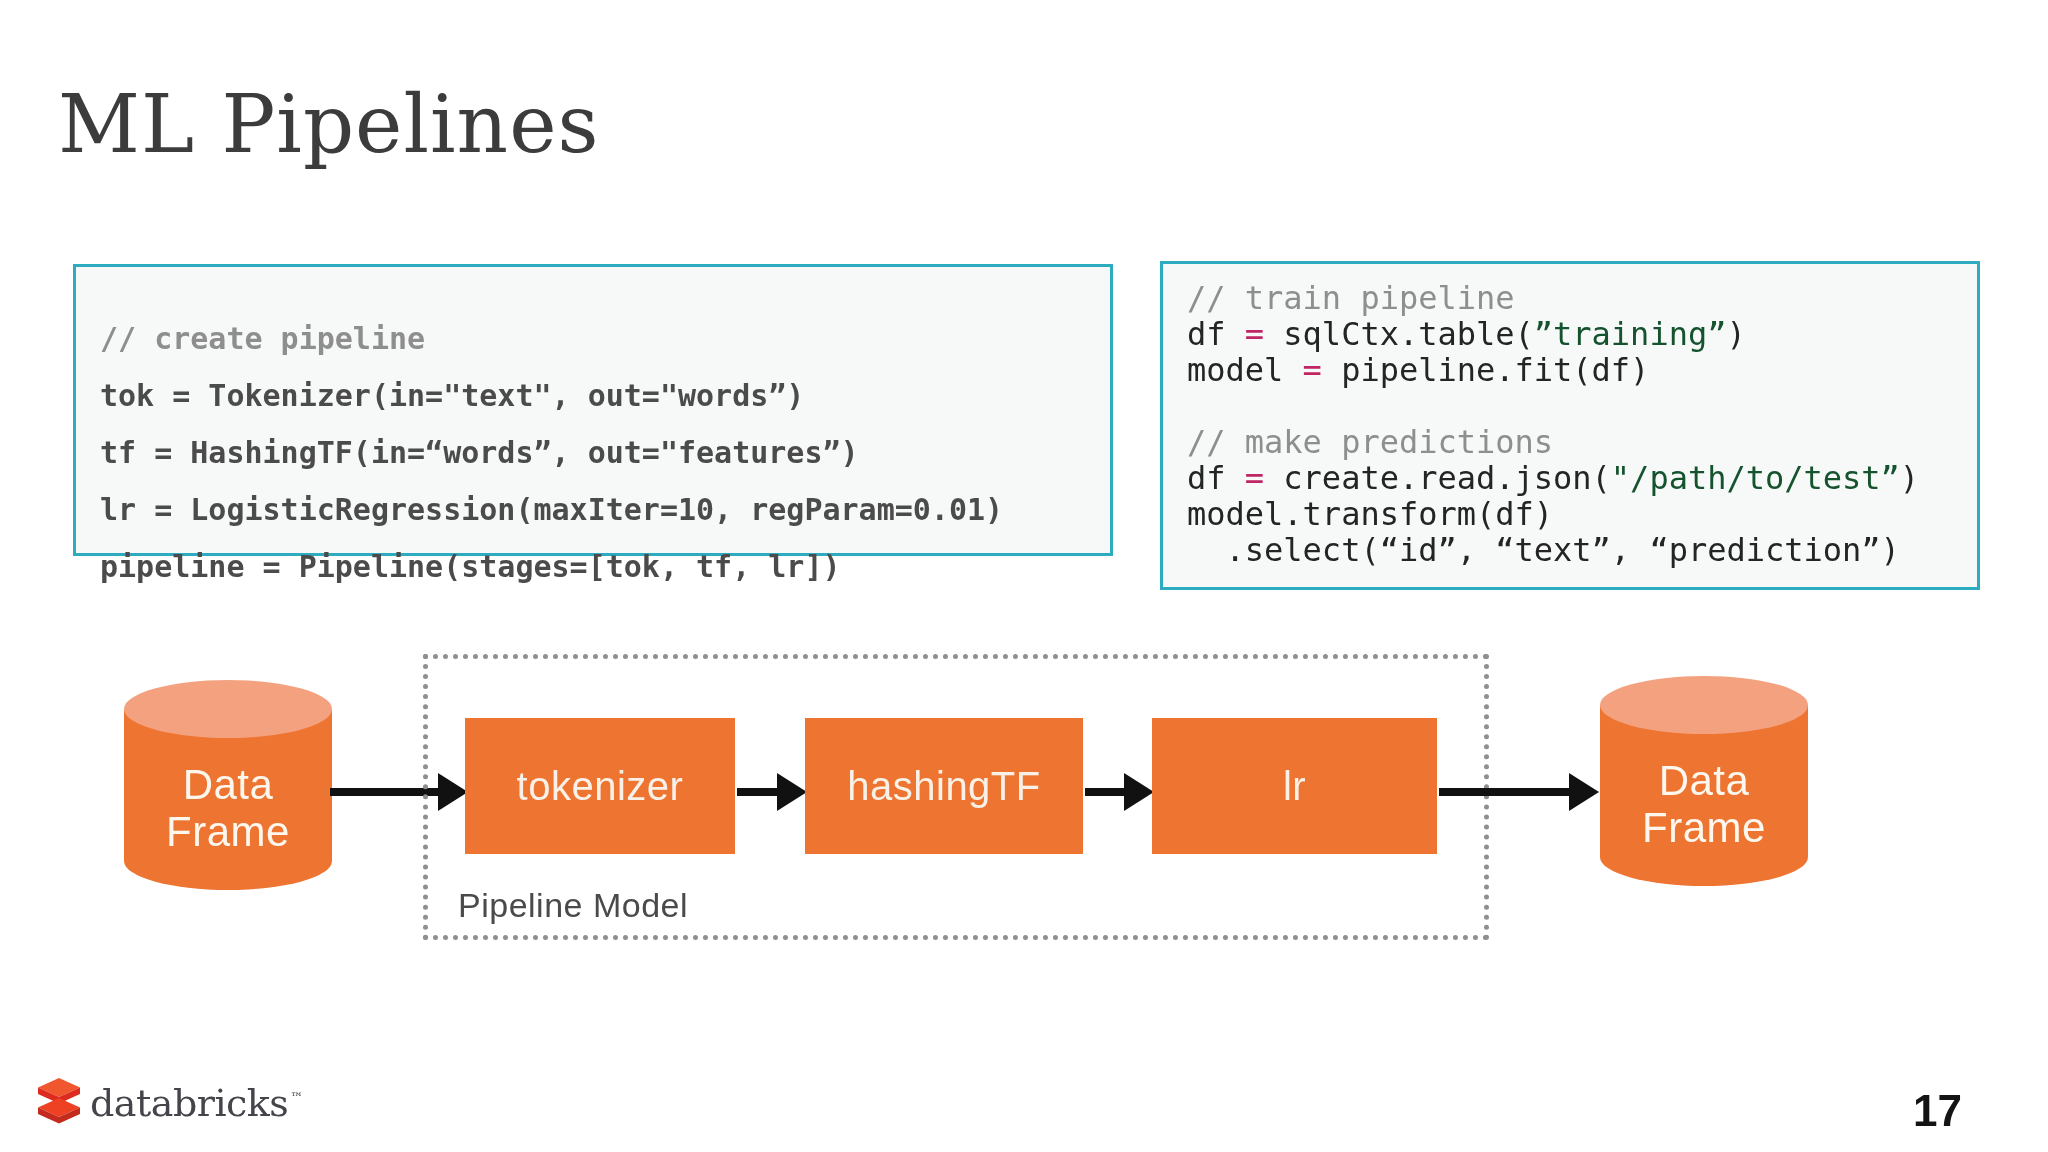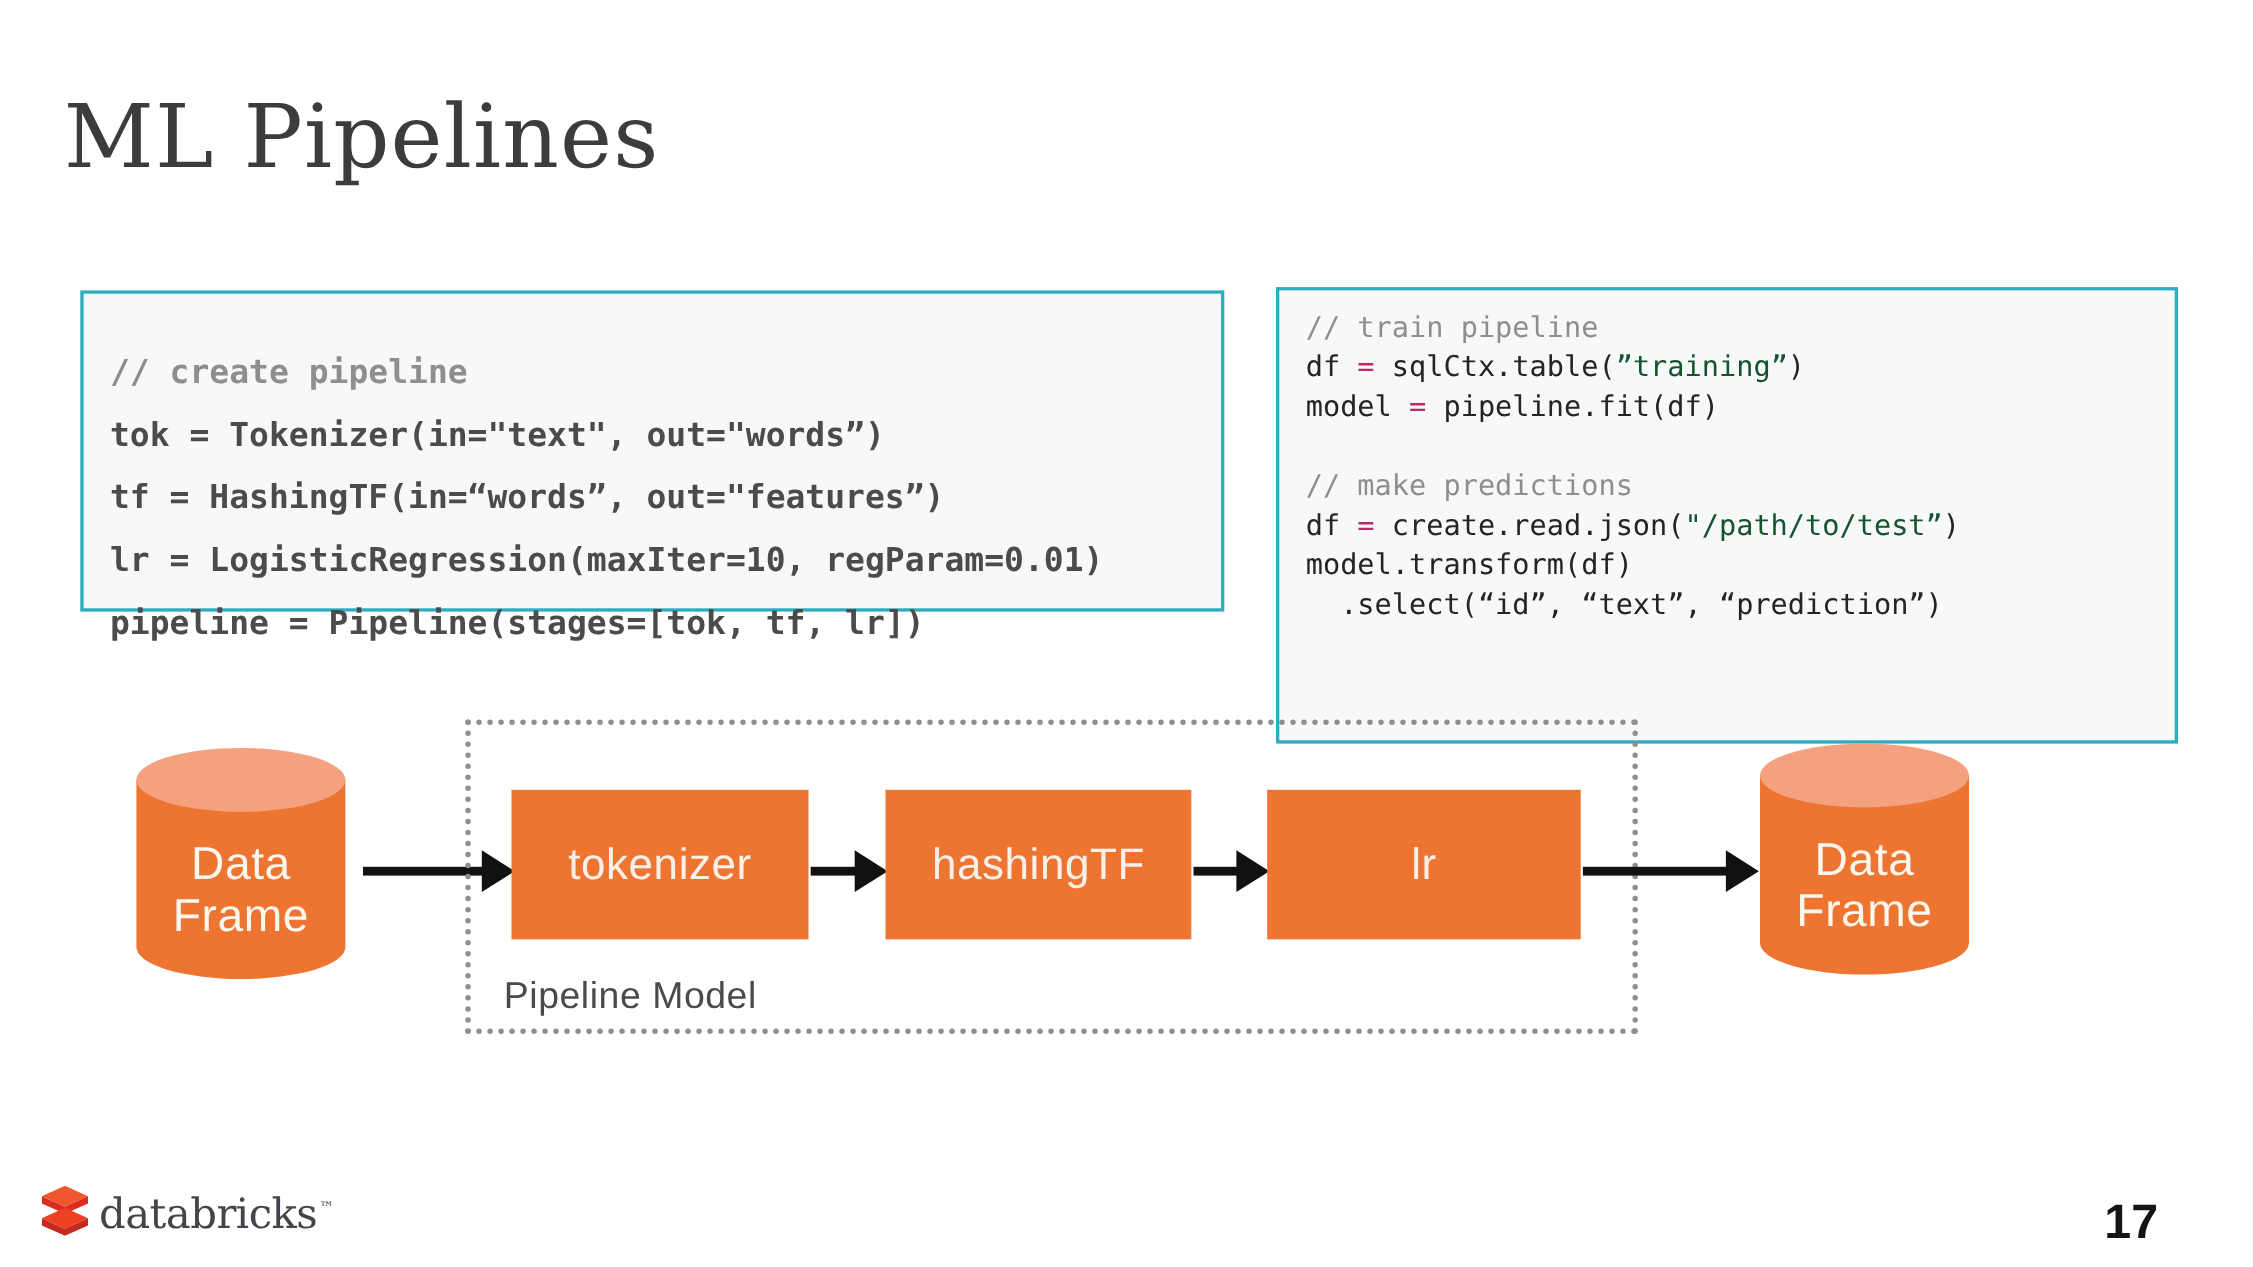--- a/index.html
+++ b/index.html
@@ -17,29 +17,29 @@
   .codebox{
     position:absolute;box-sizing:border-box;
     border:3px solid #2cacbe;background:#f7f9f9;
     font-family:"DejaVu Sans Mono","Liberation Mono",monospace;
   }
   .codebox.left{
     left:73px;top:264px;width:1040px;height:292px;
     padding:43px 24px 0 24px;font-size:30px;line-height:57px;color:#4b4b4b;font-weight:bold;
   }
   .codebox.right{
-    left:1160px;top:261px;width:820px;height:415px;
-    padding:16px 24px 0 24px;font-size:26px;line-height:36px;color:#242424;
+    left:1160px;top:261px;width:820px;height:329px;
+    padding:16px 24px 0 24px;font-size:32px;line-height:36px;color:#242424;
   }
   .code-line{white-space:pre;}
   .codebox .cm{color:#8e8e8e;}
   .codebox .op{color:#c02663;}
   .codebox .str{color:#14532d;}
   
-  .cylinder{position:absolute;width:190px;height:210px;}
+  .cylinder{position:absolute;width:208px;height:210px;}
   .cylinder .cyl-body{
     position:absolute;left:0;right:0;top:29px;bottom:0;background:#ed7431;
     border-radius:0 0 50% 50% / 0 0 29px 29px;
     display:flex;align-items:center;justify-content:center;
   }
   .cylinder .cyl-top{
     position:absolute;left:0;right:0;top:0;height:58px;background:#f3a17f;
     border-radius:50%;
   }
   .cylinder .cyl-label{

